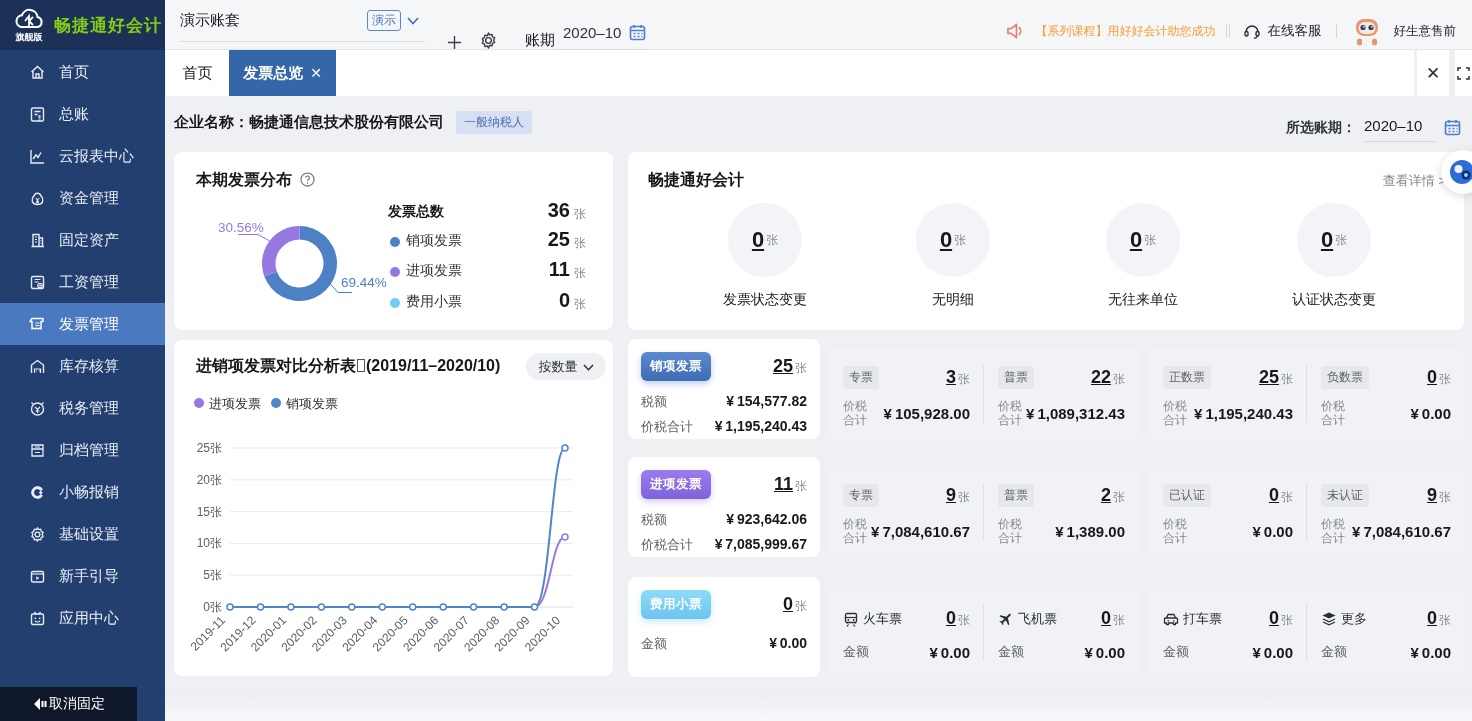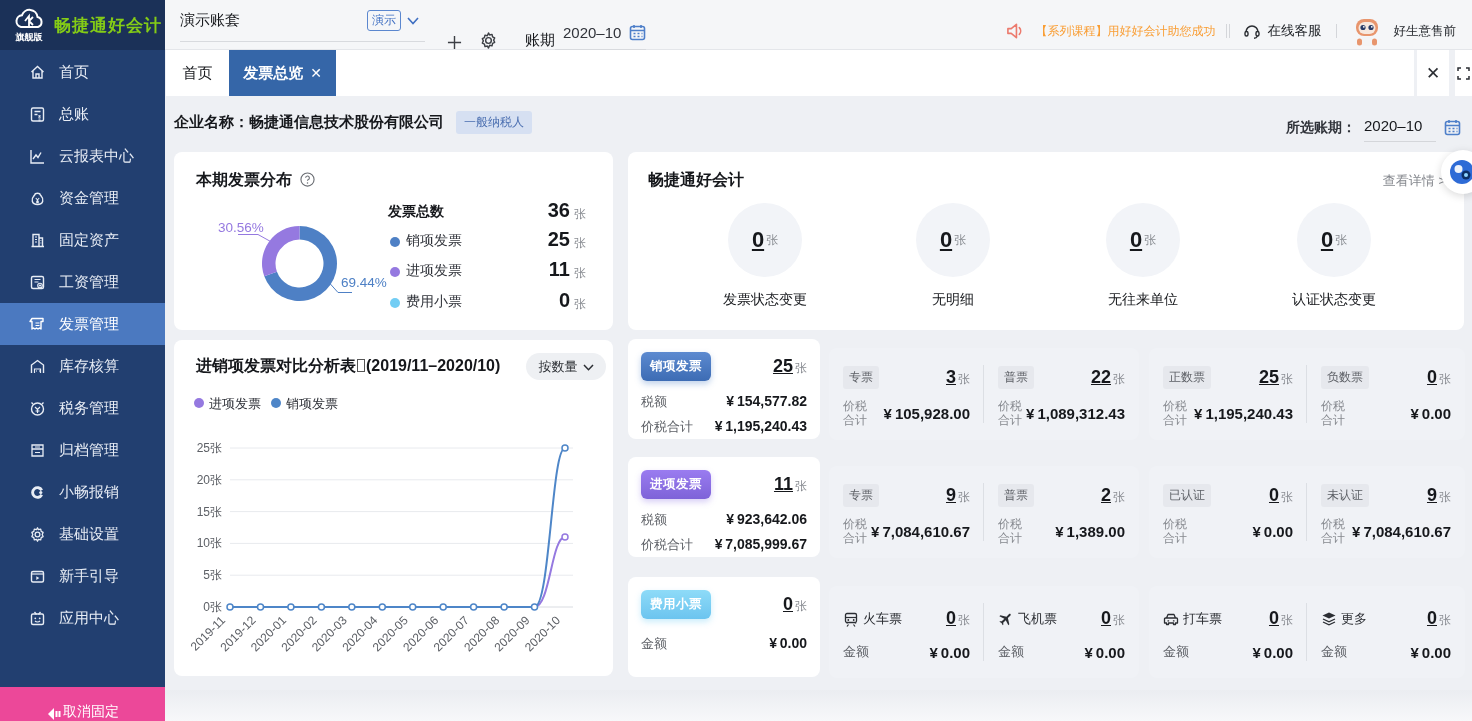--- a/index.html
+++ b/index.html
@@ -9,21 +9,21 @@
 
 #sidebar{position:absolute;left:0;top:0;width:165px;height:721px;background:#223f70;z-index:5;}
 #logo{height:50px;background:#1b3158;display:flex;align-items:center;padding-left:12px;}
 #logo .cloud{width:34px;display:flex;flex-direction:column;align-items:center;}
 #logo .brand{color:#84cc16;font-size:17px;font-weight:bold;letter-spacing:1px;margin-left:8px;}
 #logo .ed{color:#fff;font-size:9px;font-weight:bold;margin-top:-2px;}
 #menu{padding-top:1px;}
 .mi{height:42px;display:flex;align-items:center;padding-left:29px;color:#e8edf5;font-size:15px;cursor:default;}
 .mi svg{width:17px;height:17px;margin-right:13px;flex:none;}
 .mi.on{background:#4b79c0;color:#fff;}
-#unpin{position:absolute;left:0;bottom:0;width:165px;height:34px;background:#ec4899;color:#fff;font-size:14px;display:flex;align-items:flex-end;justify-content:center;}
+#unpin{position:absolute;left:0;bottom:0;width:137px;height:34px;background:#0f172a;color:#fff;font-size:14px;display:flex;align-items:center;justify-content:center;}
 
 #topbar{position:absolute;left:165px;top:0;width:1307px;height:50px;background:#f5f6f8;border-bottom:1px solid #e4e6ea;}
 #acct{position:absolute;left:15px;top:0;height:42px;width:245px;border-bottom:1px solid #d8dade;display:flex;align-items:center;}
 #acct .nm{font-size:15px;color:#16181c;font-weight:500;text-align:center;}
 .demo-badge{margin-left:127px;border:1px solid #5b87cf;color:#3f6fc2;font-size:12px;padding:1px 4px;border-radius:3px;}
 #acct svg{margin-left:6px;}
 #tb-mid{position:absolute;left:282px;top:0;height:50px;display:flex;align-items:flex-end;color:#30333a;}
 #period{font-size:15px;color:#16181c;}
 #period-val{font-size:15px;margin-left:8px;padding-bottom:0px;}
 #pgroup{display:flex;align-items:center;border-bottom:1px solid #d8dade;height:42px;margin-top:-8px;padding-top:8px;}

